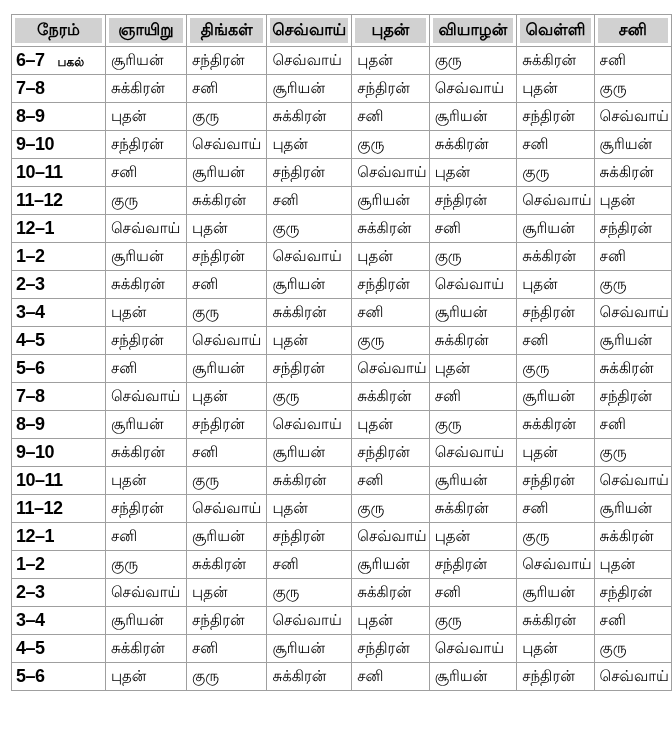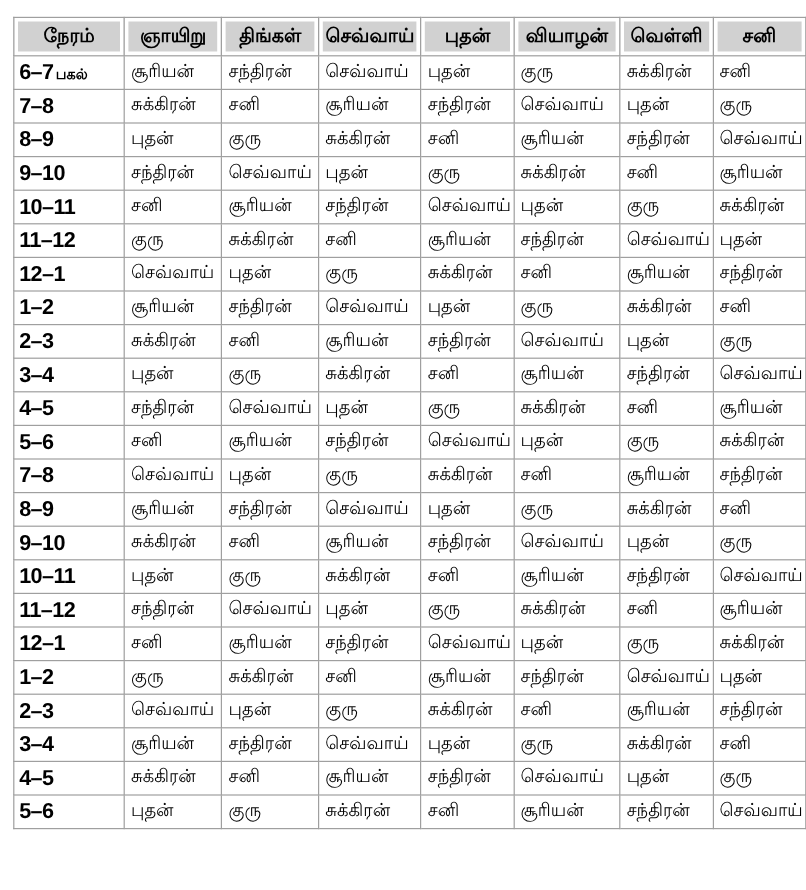--- a/index.html
+++ b/index.html
@@ -58,21 +58,21 @@
   td.time {
     font-weight: bold;
     font-size: 18px;
     letter-spacing: -0.5px;
     padding-left: 4px;
   }
   td.time .suffix {
     font-size: 12px;
     font-weight: bold;
     letter-spacing: 0;
-    margin-left: 2px;
+    margin-left: 13px;
   }
 </style>
 </head>
 <body>
 
 <div class="page">
   <table class="hora">
     <colgroup>
       <col class="c1">
         <col class="c2">

